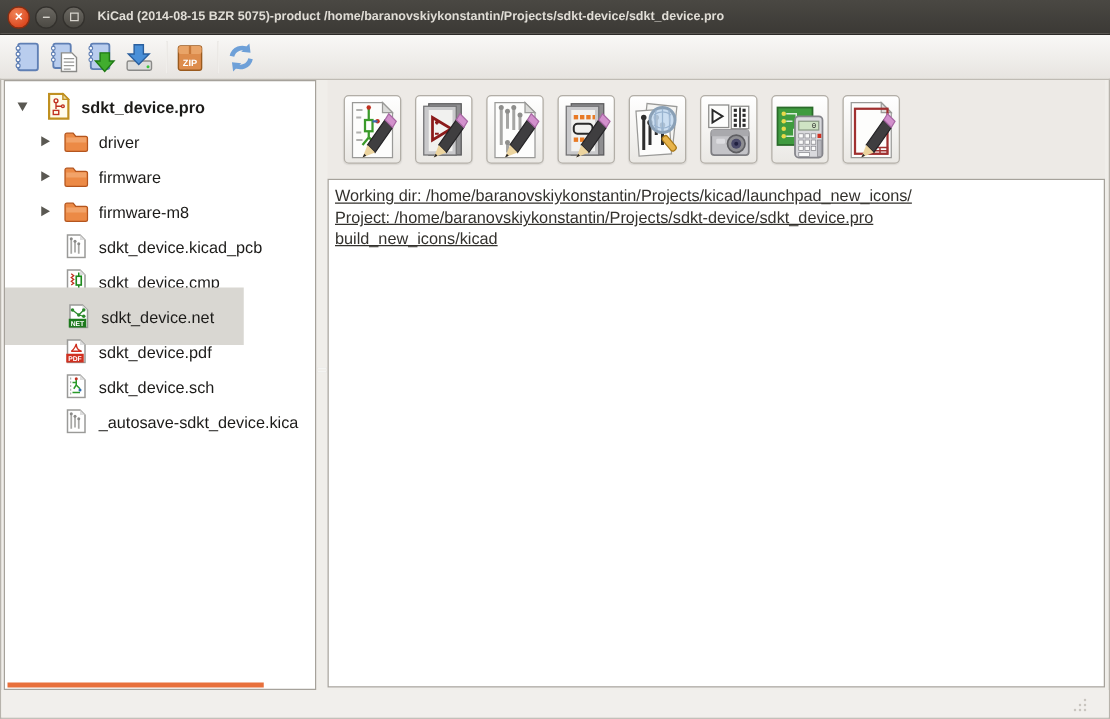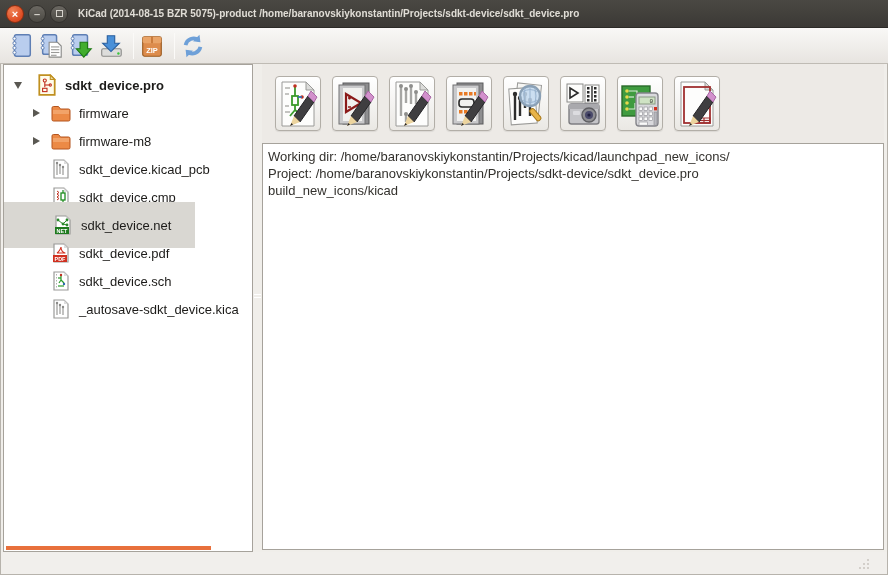--- a/index.html
+++ b/index.html
@@ -48,21 +48,21 @@
 
   .right-panel{ position:absolute; left:262px; top:64px; width:622px; height:488px; }
   .launcher{ position:absolute; top:0; left:0; right:0; height:79px; background:#edeae6;
              display:flex; align-items:flex-start; padding:12px 0 0 13px; gap:11px; }
   .launch-btn{ width:46px; height:55px; border:1px solid #b2aea7; border-radius:4px;
                background:linear-gradient(#ffffff,#eae8e4); display:flex; align-items:center;
                justify-content:center; box-shadow:0 1px 1px rgba(0,0,0,.08); }
   .output{ position:absolute; top:79px; left:0; right:0; bottom:2px; background:#fff;
            border:1px solid #a6a29b; padding:4px 5px; font-size:13px; line-height:17px;
            color:#33312d; overflow:hidden; }
-  .output div{ white-space:nowrap; }
+  .output div{ white-space:nowrap;text-decoration:underline; }
 
   
   .statusbar{ position:absolute; left:1px; right:1px; bottom:1px; height:22px; background:#f1efec; }
   .grip{ position:absolute; right:16px; bottom:3px; }
 </style>
 </head>
 <body>
 
 <div id="window">
 
@@ -159,20 +159,34 @@
               <line x1="7" y1="7.5" x2="7" y2="12"></line>
             <line x1="7" y1="10" x2="11" y2="10"></line>
               <circle cx="12" cy="10" r="1"></circle>
             <rect x="5" y="13" width="4" height="3"></rect>
           </g>
         </svg>
       </span>
       <span class="tlabel">sdkt_device.pro</span>
     </div>
 
+    <div class="tree-row row-folder">
+      <span class="twisty">
+        <svg width="10" height="10">
+            <polygon points="2,1 2,9 9,5" fill="#5a5852"></polygon>
+          </svg>
+      </span>
+      <span class="ticon">
+        <svg width="20" height="18" viewBox="0 0 20 18">
+          <path d="M1,4 a1.5,1.5 0 0 1 1.5,-1.5 h5 l2,2.5 h8 a1.5,1.5 0 0 1 1.5,1.5 v9 a1.5,1.5 0 0 1 -1.5,1.5 h-15 a1.5,1.5 0 0 1 -1.5,-1.5 z" fill="#ec8a46" stroke="#b4551e" stroke-width="1"></path>
+          <path d="M2,6 h16 v4 h-16 z" fill="#f2a369"></path>
+        </svg>
+      </span>
+      <span class="tlabel">driver</span>
+    </div>
 
     <div class="tree-row row-folder">
       <span class="twisty">
         <svg width="10" height="10">
             <polygon points="2,1 2,9 9,5" fill="#5a5852"></polygon>
           </svg>
       </span>
       <span class="ticon">
         <svg width="20" height="18" viewBox="0 0 20 18">
           <path d="M1,4 a1.5,1.5 0 0 1 1.5,-1.5 h5 l2,2.5 h8 a1.5,1.5 0 0 1 1.5,1.5 v9 a1.5,1.5 0 0 1 -1.5,1.5 h-15 a1.5,1.5 0 0 1 -1.5,-1.5 z" fill="#ec8a46" stroke="#b4551e" stroke-width="1"></path>

